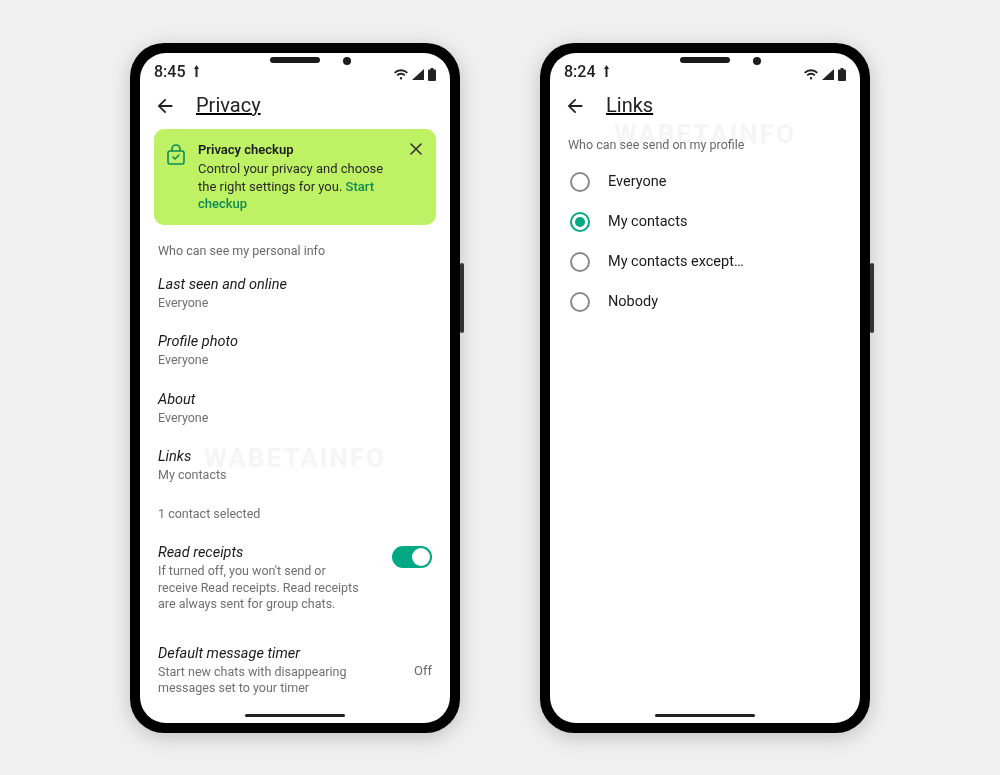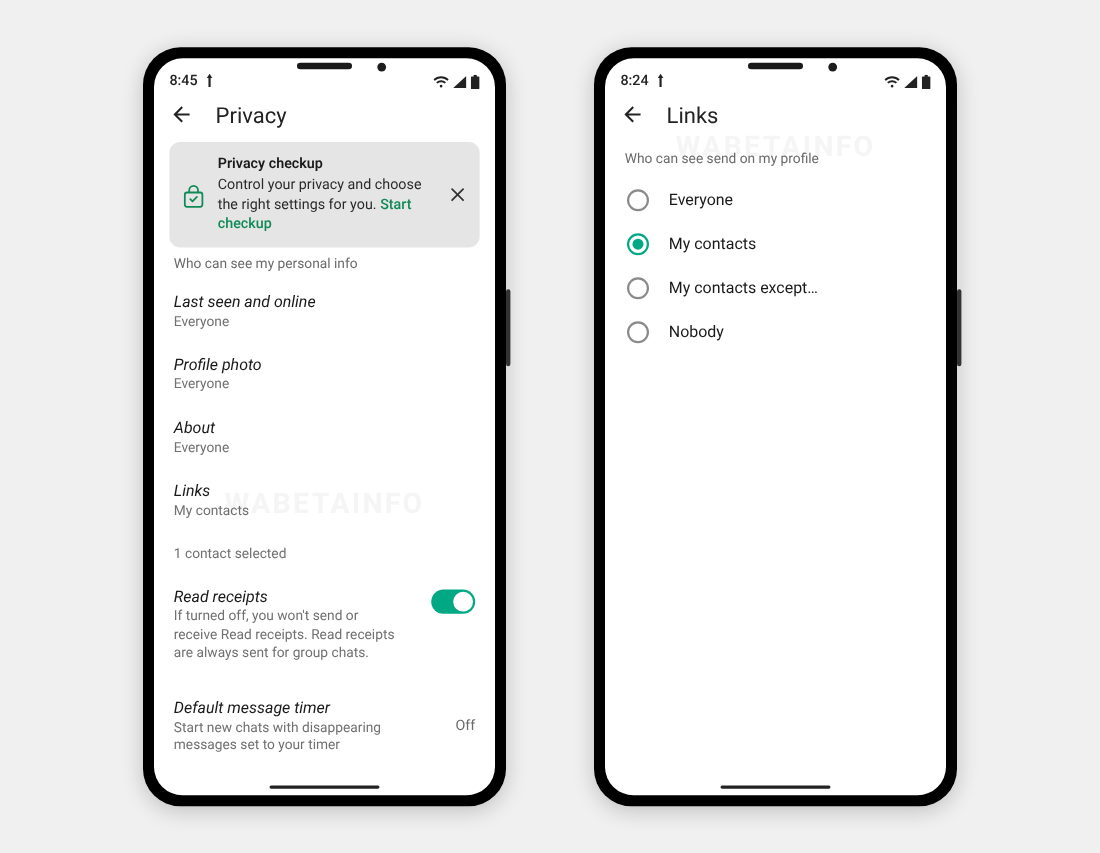--- a/index.html
+++ b/index.html
@@ -62,43 +62,45 @@
     overflow: hidden;
     position: relative;
     display: flex;
     flex-direction: column;
   }
   .statusbar {
     height: 30px;
     display: flex;
     align-items: flex-end;
     padding: 0 14px 2px 14px;
-    font-size: 13px;
+    font-size: 16px;
     color: #222;
   }
   .statusbar .time { font-weight: 500; }
   .statusbar .sb-left { display: flex; align-items: center; gap: 6px; }
   .statusbar .sb-right { margin-left: auto; display: flex; align-items: center; gap: 4px; }
   .sb-icon { display: inline-flex; }
   .appbar {
     display: flex;
-    align-items: flex-start;
+    align-items: flex-end;
     gap: 20px;
     padding: 10px 14px 12px 14px;
+    text-decoration: underline;
   }
   .appbar .back { display: inline-flex; cursor: pointer; }
   .appbar .title { font-size: 20px; color: #222; font-weight: 400; }
   .content { flex: 1; overflow: hidden; padding: 0 14px; }
   .banner {
-    background: #e5e5e5;
+    background: #bef264;
     border-radius: 10px;
     padding: 12px 12px;
     display: flex;
-    align-items: center;
+    align-items: flex-start;
     gap: 12px;
+    margin-bottom: 10px;
   }
   .banner .b-icon { display: inline-flex; margin-top: 2px; }
   .banner .b-body { flex: 1; font-size: 13px; color: #2a2a2a; line-height: 1.35; }
   .banner .b-title { font-weight: 600; color: #1a1a1a; margin-bottom: 2px; }
   .banner .b-link { color: #0f8a56; font-weight: 500; }
   .banner .b-close { display: inline-flex; cursor: pointer; }
   .section-label {
     font-size: 12.5px;
     color: #6a6a6a;
     padding: 8px 4px 10px 4px;

